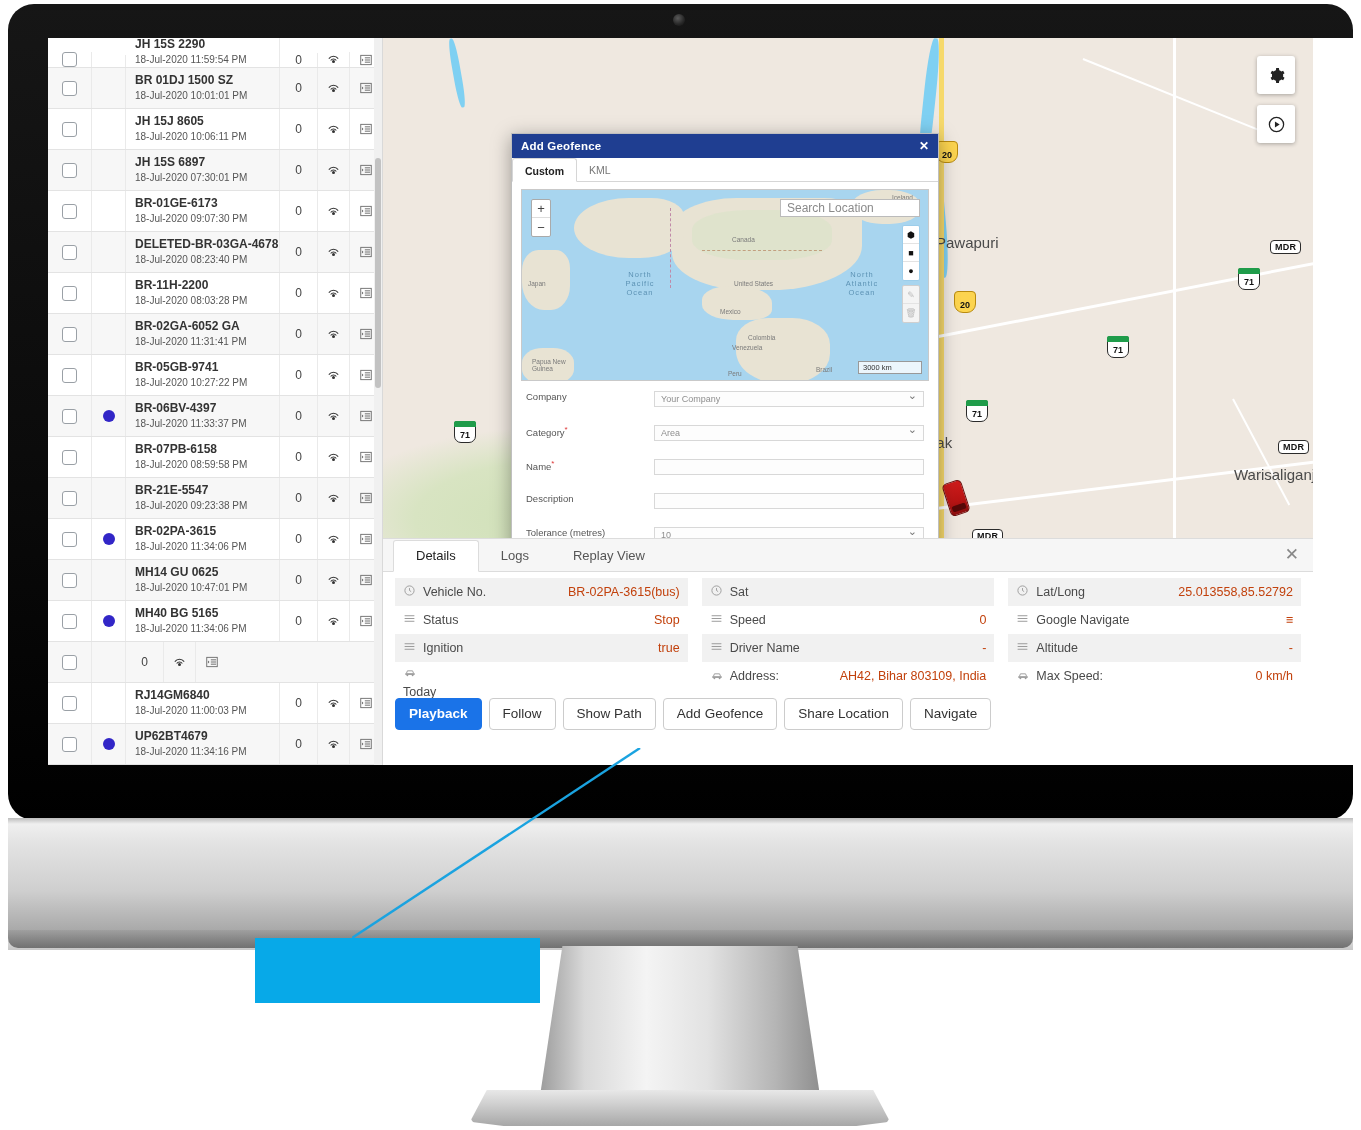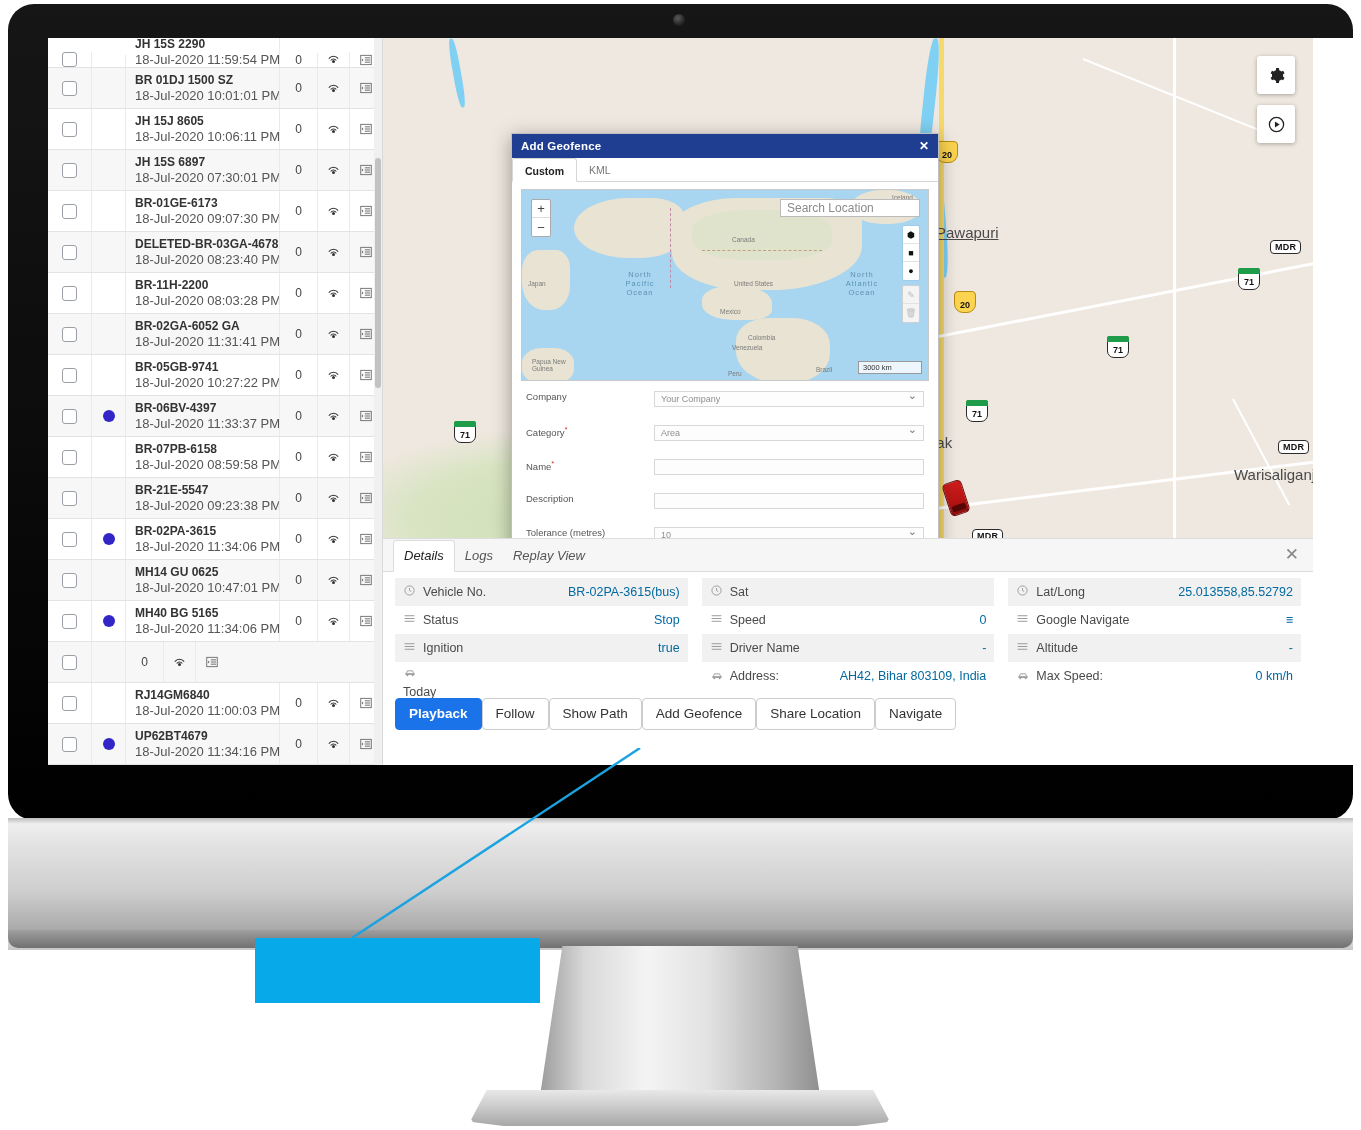--- a/index.html
+++ b/index.html
@@ -74,21 +74,21 @@
     width: 34px; display: flex; align-items: center; justify-content: center;
     border-right: 1px solid #eaeaea;
   }
   .dot { width: 12px; height: 12px; border-radius: 50%; background: #3226c7; }
   .dot.off { background: transparent; }
   .c-name {
     flex: 1; display: flex; flex-direction: column; justify-content: center;
     padding-left: 9px; border-right: 1px solid #eaeaea; overflow: hidden;
   }
   .vname { font-size: 12px; font-weight: bold; color: #333; line-height: 15px; white-space: nowrap; }
-  .vtime { font-size: 13px; color: #555; line-height: 15px; white-space: nowrap; }
+  .vtime { font-size: 10px; color: #555; line-height: 15px; white-space: nowrap; }
   .c-num {
     width: 38px; display: flex; align-items: center; justify-content: center;
     font-size: 12px; color: #444; border-right: 1px solid #eaeaea;
   }
   .c-ic {
     width: 32px; display: flex; align-items: center; justify-content: center;
     border-right: 1px solid #eaeaea;
   }
   .c-ic.last { border-right: none; }
   .scroll-rail {
@@ -240,47 +240,47 @@
   .details {
     position: absolute; left: 335px; top: 500px; width: 930px; height: 227px;
     background: #fff; border-top: 1px solid #dcdcdc;
   }
   .det-tabs {
     display: flex; align-items: flex-end; height: 33px;
     border-bottom: 1px solid #dcdcdc; background: #f6f6f6; padding-left: 10px;
     position: relative;
   }
   .det-tab {
-    font-size: 13px; color: #555; padding: 6px 10px; line-height: 18px; font-style: italic;
+    font-size: 13px; color: #555; padding: 6px 22px; line-height: 18px;
   }
   .det-tab.active {
     background: #fff; color: #222; border: 1px solid #dcdcdc; border-bottom: 1px solid #fff;
     margin-bottom: -1px; border-radius: 3px 3px 0 0;
   }
   .det-close {
     position: absolute; right: 14px; top: 7px; font-size: 17px; color: #888; line-height: 1;
   }
   .det-grid {
     display: grid; grid-template-columns: 1fr 1fr 1fr; gap: 0 14px;
     padding: 6px 12px 0 12px;
   }
   .det-cell {
     display: flex; align-items: center; height: 28px; padding: 0 8px;
     font-size: 12.5px; color: #4a4a4a;
   }
   .det-cell.shade { background: #f1f1f1; }
   .det-cell .ic { width: 20px; color: #8a8a8a; font-size: 12px; flex: 0 0 20px; }
   .det-cell .k { flex: 1; }
-  .det-cell .v { color: #0369a1; text-align: right; white-space: nowrap; }
+  .det-cell .v { color: #c2410c; text-align: right; white-space: nowrap; }
   .det-cell.tall { height: 34px; align-items: flex-start; padding-top: 3px; flex-direction: column; }
   .det-cell.tall .k { line-height: 15px; }
 
   
   .actions {
-    position: absolute; left: 347px; top: 660px; display: flex; 
+    position: absolute; left: 347px; top: 660px; display: flex; gap: 7px;
   }
   .abtn {
     font-size: 13.5px; color: #333; background: #fff; border: 1px solid #ccc;
     border-radius: 4px; padding: 7px 13px; line-height: 16px;
   }
   .abtn.primary { background: #1a73e8; border-color: #1a73e8; color: #fff; font-weight: bold; }
 
   
   .callout-box {
     position: absolute; left: 255px; top: 938px; width: 285px; height: 65px;
@@ -839,21 +839,21 @@
       <div class="river" style="left:70px; top:0px; width:8px; height:70px; transform:rotate(-10deg);"></div>
 
       <div class="road yellow" style="left:556px; top:0px; width:5px; height:500px;"></div>
 
       <div class="road" style="left:540px; top:300px; width:480px; height:3px; transform:rotate(-11deg); transform-origin:left center;"></div>
       <div class="road" style="left:545px; top:470px; width:440px; height:2.5px; transform:rotate(-7deg); transform-origin:left center;"></div>
       <div class="road" style="left:790px; top:0px; width:2.5px; height:500px;"></div>
       <div class="road" style="left:700px; top:20px; width:200px; height:2px; transform:rotate(22deg); transform-origin:left center;"></div>
       <div class="road" style="left:850px; top:360px; width:120px; height:2px; transform:rotate(62deg); transform-origin:left center;"></div>
 
-      <div class="map-label" style="left:553px; top:186px;text-decoration:underline;">Pawapuri</div>
+      <div class="map-label" style="left:553px; top:196px;">Pawapuri</div>
       <div class="map-label" style="left:545px; top:396px;">riak</div>
       <div class="map-label" style="left:851px; top:428px;">Warisaliganj</div>
 
       <div class="hw-shield sh" style="left:553px; top:103px;">20</div>
       <div class="hw-shield sh" style="left:571px; top:253px;">20</div>
       <div class="hw-shield nh" style="left:855px; top:230px;">71</div>
       <div class="hw-shield nh" style="left:724px; top:298px;">71</div>
 
       <div class="hw-shield nh" style="left:583px; top:362px;">71</div>
       <div class="hw-shield nh" style="left:71px; top:383px;">71</div>

